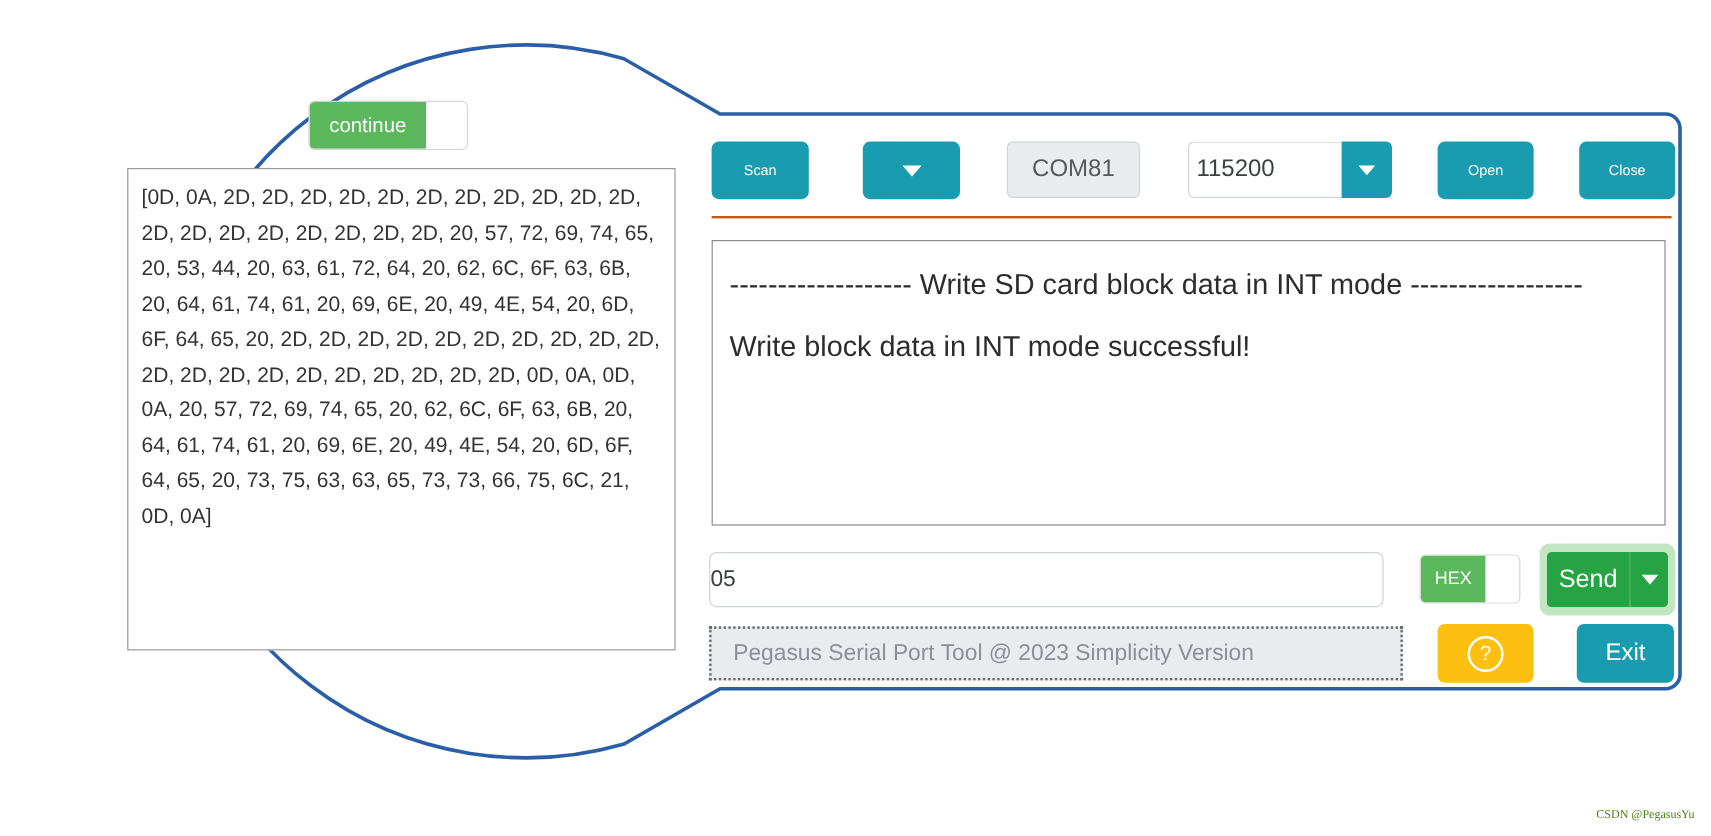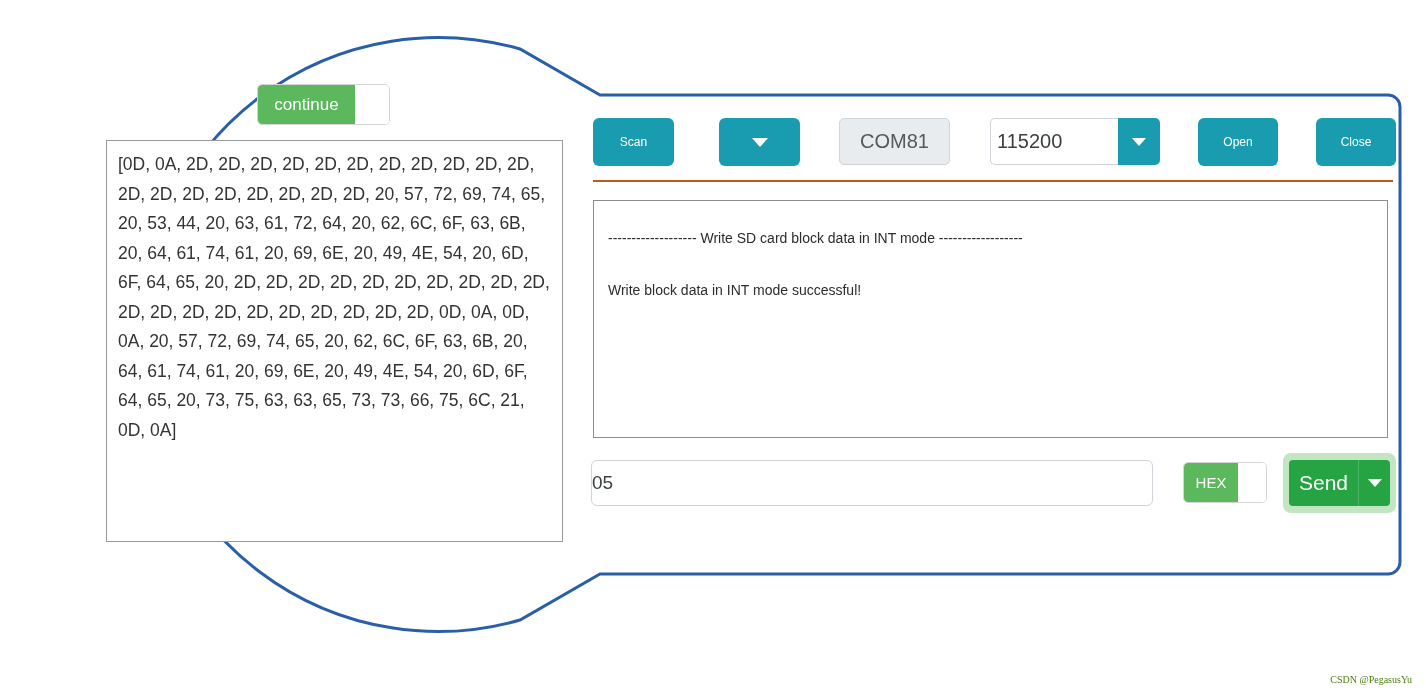--- a/index.html
+++ b/index.html
@@ -184,21 +184,21 @@
     border-top: 2px solid #bf5a1c;
   }
 
   .receive-box {
     position: absolute;
     left: 12px; top: 112px;
     width: 795px; height: 238px;
     border: 1px solid #8d8d8d;
     background: #ffffff;
     padding: 22px 14px;
-    font-size: 14px;
+    font-size: 24px;
     line-height: 30px;
     color: #2c2c2c;
     overflow: hidden;
   }
   .receive-box .rx-line { white-space: pre; }
   .receive-box .rx-gap { height: 22px; }
 
   .send-row {
     position: absolute;
     left: 10px; top: 372px;
@@ -389,15 +389,30 @@
         <div class="btn-send">
           <span>Send</span>
         </div>
         <div class="send-caret-box">
           <span class="caret-sm"></span>
         </div>
       </div>
     </div>
   </div>
 
+  <div class="status-row">
+    <div class="status-bar">
+      <span>Pegasus Serial Port Tool @ 2023 Simplicity Version</span>
+    </div>
+
+    <div class="btn-help">
+      <span class="help-circle">
+        <span>?</span>
+      </span>
+    </div>
+
+    <div class="btn-exit">
+      <span>Exit</span>
+    </div>
+  </div>
 </div>
 
 <div class="watermark">CSDN @PegasusYu</div>
 
 </body></html>

